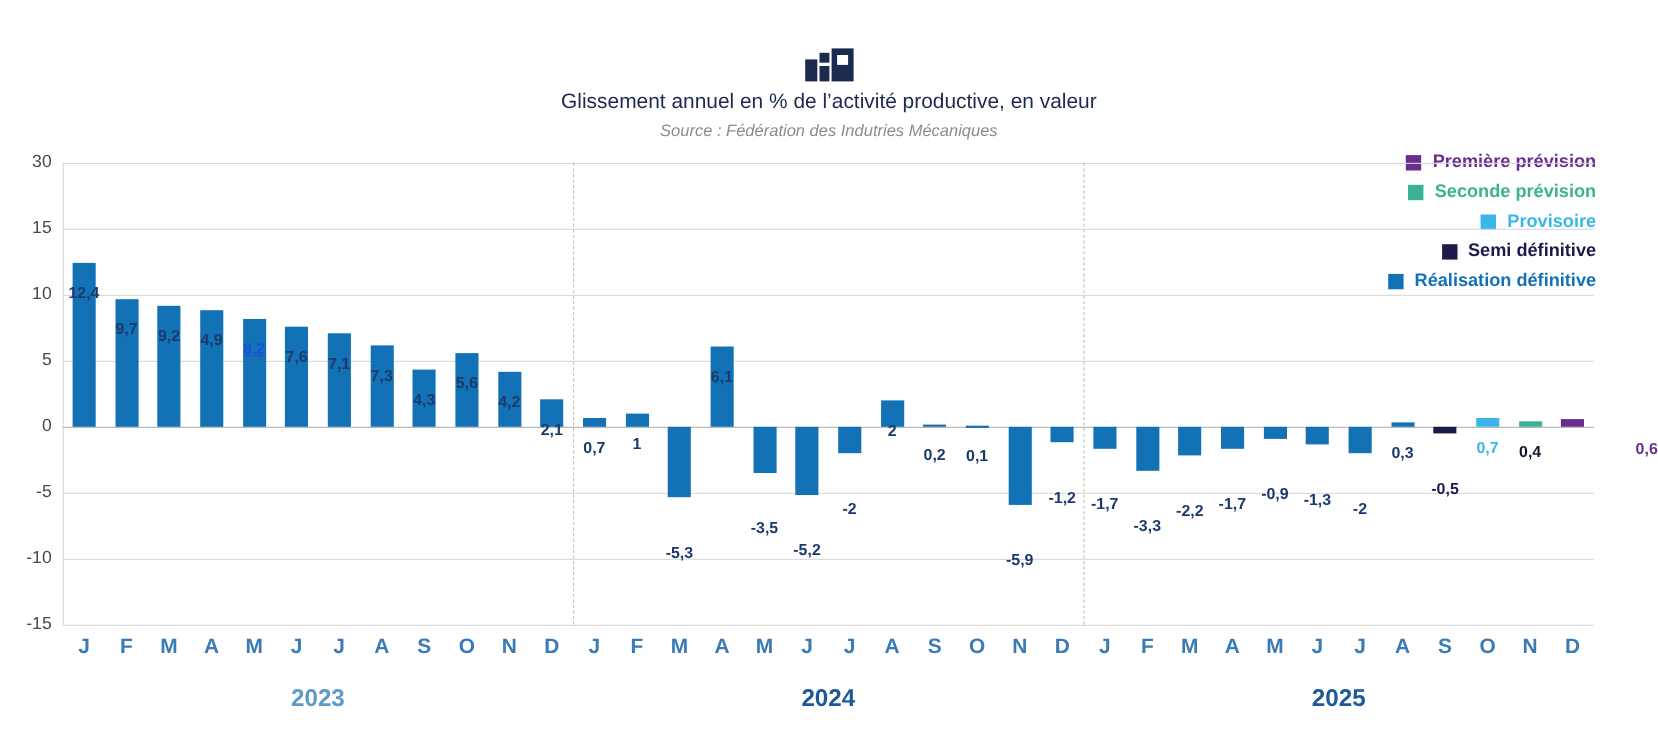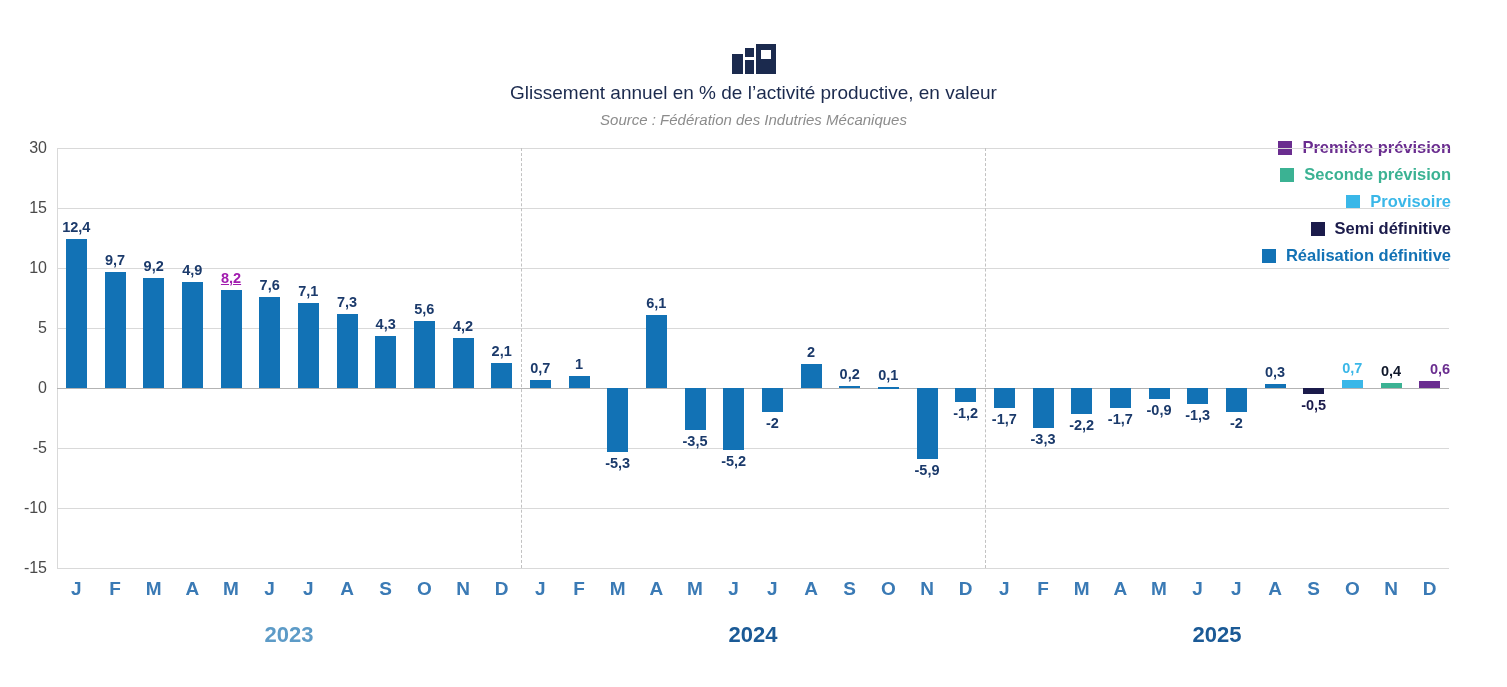--- a/index.html
+++ b/index.html
@@ -116,20 +116,21 @@
     position: absolute;
     bottom: auto;
   }
   .bar-label {
     position: absolute;
     font-size: 14.5px;
     font-weight: bold;
     color: #1b3a6b;
     white-space: nowrap;
     transform: translateX(-50%);
+    margin-top: 40px;
   }
 
   
   .months {
     position: absolute;
     left: 57px;
     top: 578px;
     width: 1392px;
     height: 26px;
   }
@@ -242,21 +243,21 @@
       <div class="year-sep" style="left: 928px;"></div>
       <div class="bar" style="left: 8.83333px; top: 91.2px; width: 21px; height: 148.8px; background: rgb(18, 114, 181);"></div>
       <div class="bar-label" style="left: 19.3333px; color: rgb(27, 58, 107); top: 71.2px;">12,4</div>
       <div class="bar" style="left: 47.5px; top: 123.6px; width: 21px; height: 116.4px; background: rgb(18, 114, 181);"></div>
       <div class="bar-label" style="left: 58px; color: rgb(27, 58, 107); top: 103.6px;">9,7</div>
       <div class="bar" style="left: 86.1667px; top: 129.6px; width: 21px; height: 110.4px; background: rgb(18, 114, 181);"></div>
       <div class="bar-label" style="left: 96.6667px; color: rgb(27, 58, 107); top: 109.6px;">9,2</div>
       <div class="bar" style="left: 124.833px; top: 134.4px; width: 21px; height: 105.6px; background: rgb(18, 114, 181);"></div>
       <div class="bar-label" style="left: 135.333px; color: rgb(27, 58, 107); top: 114.4px;">4,9</div>
       <div class="bar" style="left: 163.5px; top: 141.6px; width: 21px; height: 98.4px; background: rgb(18, 114, 181);"></div>
-      <div class="bar-label" style="left: 174px; color: #a21caf; top: 121.6px; text-decoration: underline;">8,2</div>
+      <div class="bar-label" style="left: 174px; color: #1d4ed8; top: 121.6px; text-decoration: underline;">8,2</div>
       <div class="bar" style="left: 202.167px; top: 148.8px; width: 21px; height: 91.2px; background: rgb(18, 114, 181);"></div>
       <div class="bar-label" style="left: 212.667px; color: rgb(27, 58, 107); top: 128.8px;">7,6</div>
       <div class="bar" style="left: 240.833px; top: 154.8px; width: 21px; height: 85.2px; background: rgb(18, 114, 181);"></div>
       <div class="bar-label" style="left: 251.333px; color: rgb(27, 58, 107); top: 134.8px;">7,1</div>
       <div class="bar" style="left: 279.5px; top: 165.6px; width: 21px; height: 74.4px; background: rgb(18, 114, 181);"></div>
       <div class="bar-label" style="left: 290px; color: rgb(27, 58, 107); top: 145.6px;">7,3</div>
       <div class="bar" style="left: 318.167px; top: 188.4px; width: 21px; height: 51.6px; background: rgb(18, 114, 181);"></div>
       <div class="bar-label" style="left: 328.667px; color: rgb(27, 58, 107); top: 168.4px;">4,3</div>
       <div class="bar" style="left: 356.833px; top: 172.8px; width: 21px; height: 67.2px; background: rgb(18, 114, 181);"></div>
       <div class="bar-label" style="left: 367.333px; color: rgb(27, 58, 107); top: 152.8px;">5,6</div>
@@ -304,21 +305,21 @@
       <div class="bar-label" style="left: 1179.33px; color: rgb(27, 58, 107); top: 267px;">-2</div>
       <div class="bar" style="left: 1207.5px; top: 236.4px; width: 21px; height: 3.6px; background: rgb(18, 114, 181);"></div>
       <div class="bar-label" style="left: 1218px; color: rgb(27, 58, 107); top: 216.4px;">0,3</div>
       <div class="bar" style="left: 1246.17px; top: 240px; width: 21px; height: 6px; background: rgb(27, 27, 75);"></div>
       <div class="bar-label" style="left: 1256.67px; color: rgb(27, 27, 75); top: 249px;">-0,5</div>
       <div class="bar" style="left: 1284.83px; top: 231.6px; width: 21px; height: 8.4px; background: rgb(58, 183, 232);"></div>
       <div class="bar-label" style="left: 1295.33px; color: rgb(58, 183, 232); top: 211.6px;">0,7</div>
       <div class="bar" style="left: 1323.5px; top: 235.2px; width: 21px; height: 4.8px; background: rgb(59, 178, 147);"></div>
       <div class="bar-label" style="left: 1334px; color: #0f172a; top: 215.2px;">0,4</div>
       <div class="bar" style="left: 1362.17px; top: 232.8px; width: 21px; height: 7.2px; background: rgb(106, 45, 143);"></div>
-      <div class="bar-label" style="left: 1383px; color: rgb(106, 45, 143); top: 212.8px;">0,6</div>
+      <div class="bar-label" style="left: 1440px; color: rgb(106, 45, 143); top: 212.8px;">0,6</div>
     </div>
 
   <div class="months" id="months">
       <div class="month" style="left: 19.3333px;">J</div>
       <div class="month" style="left: 58px;">F</div>
       <div class="month" style="left: 96.6667px;">M</div>
       <div class="month" style="left: 135.333px;">A</div>
       <div class="month" style="left: 174px;">M</div>
       <div class="month" style="left: 212.667px;">J</div>
       <div class="month" style="left: 251.333px;">J</div>

